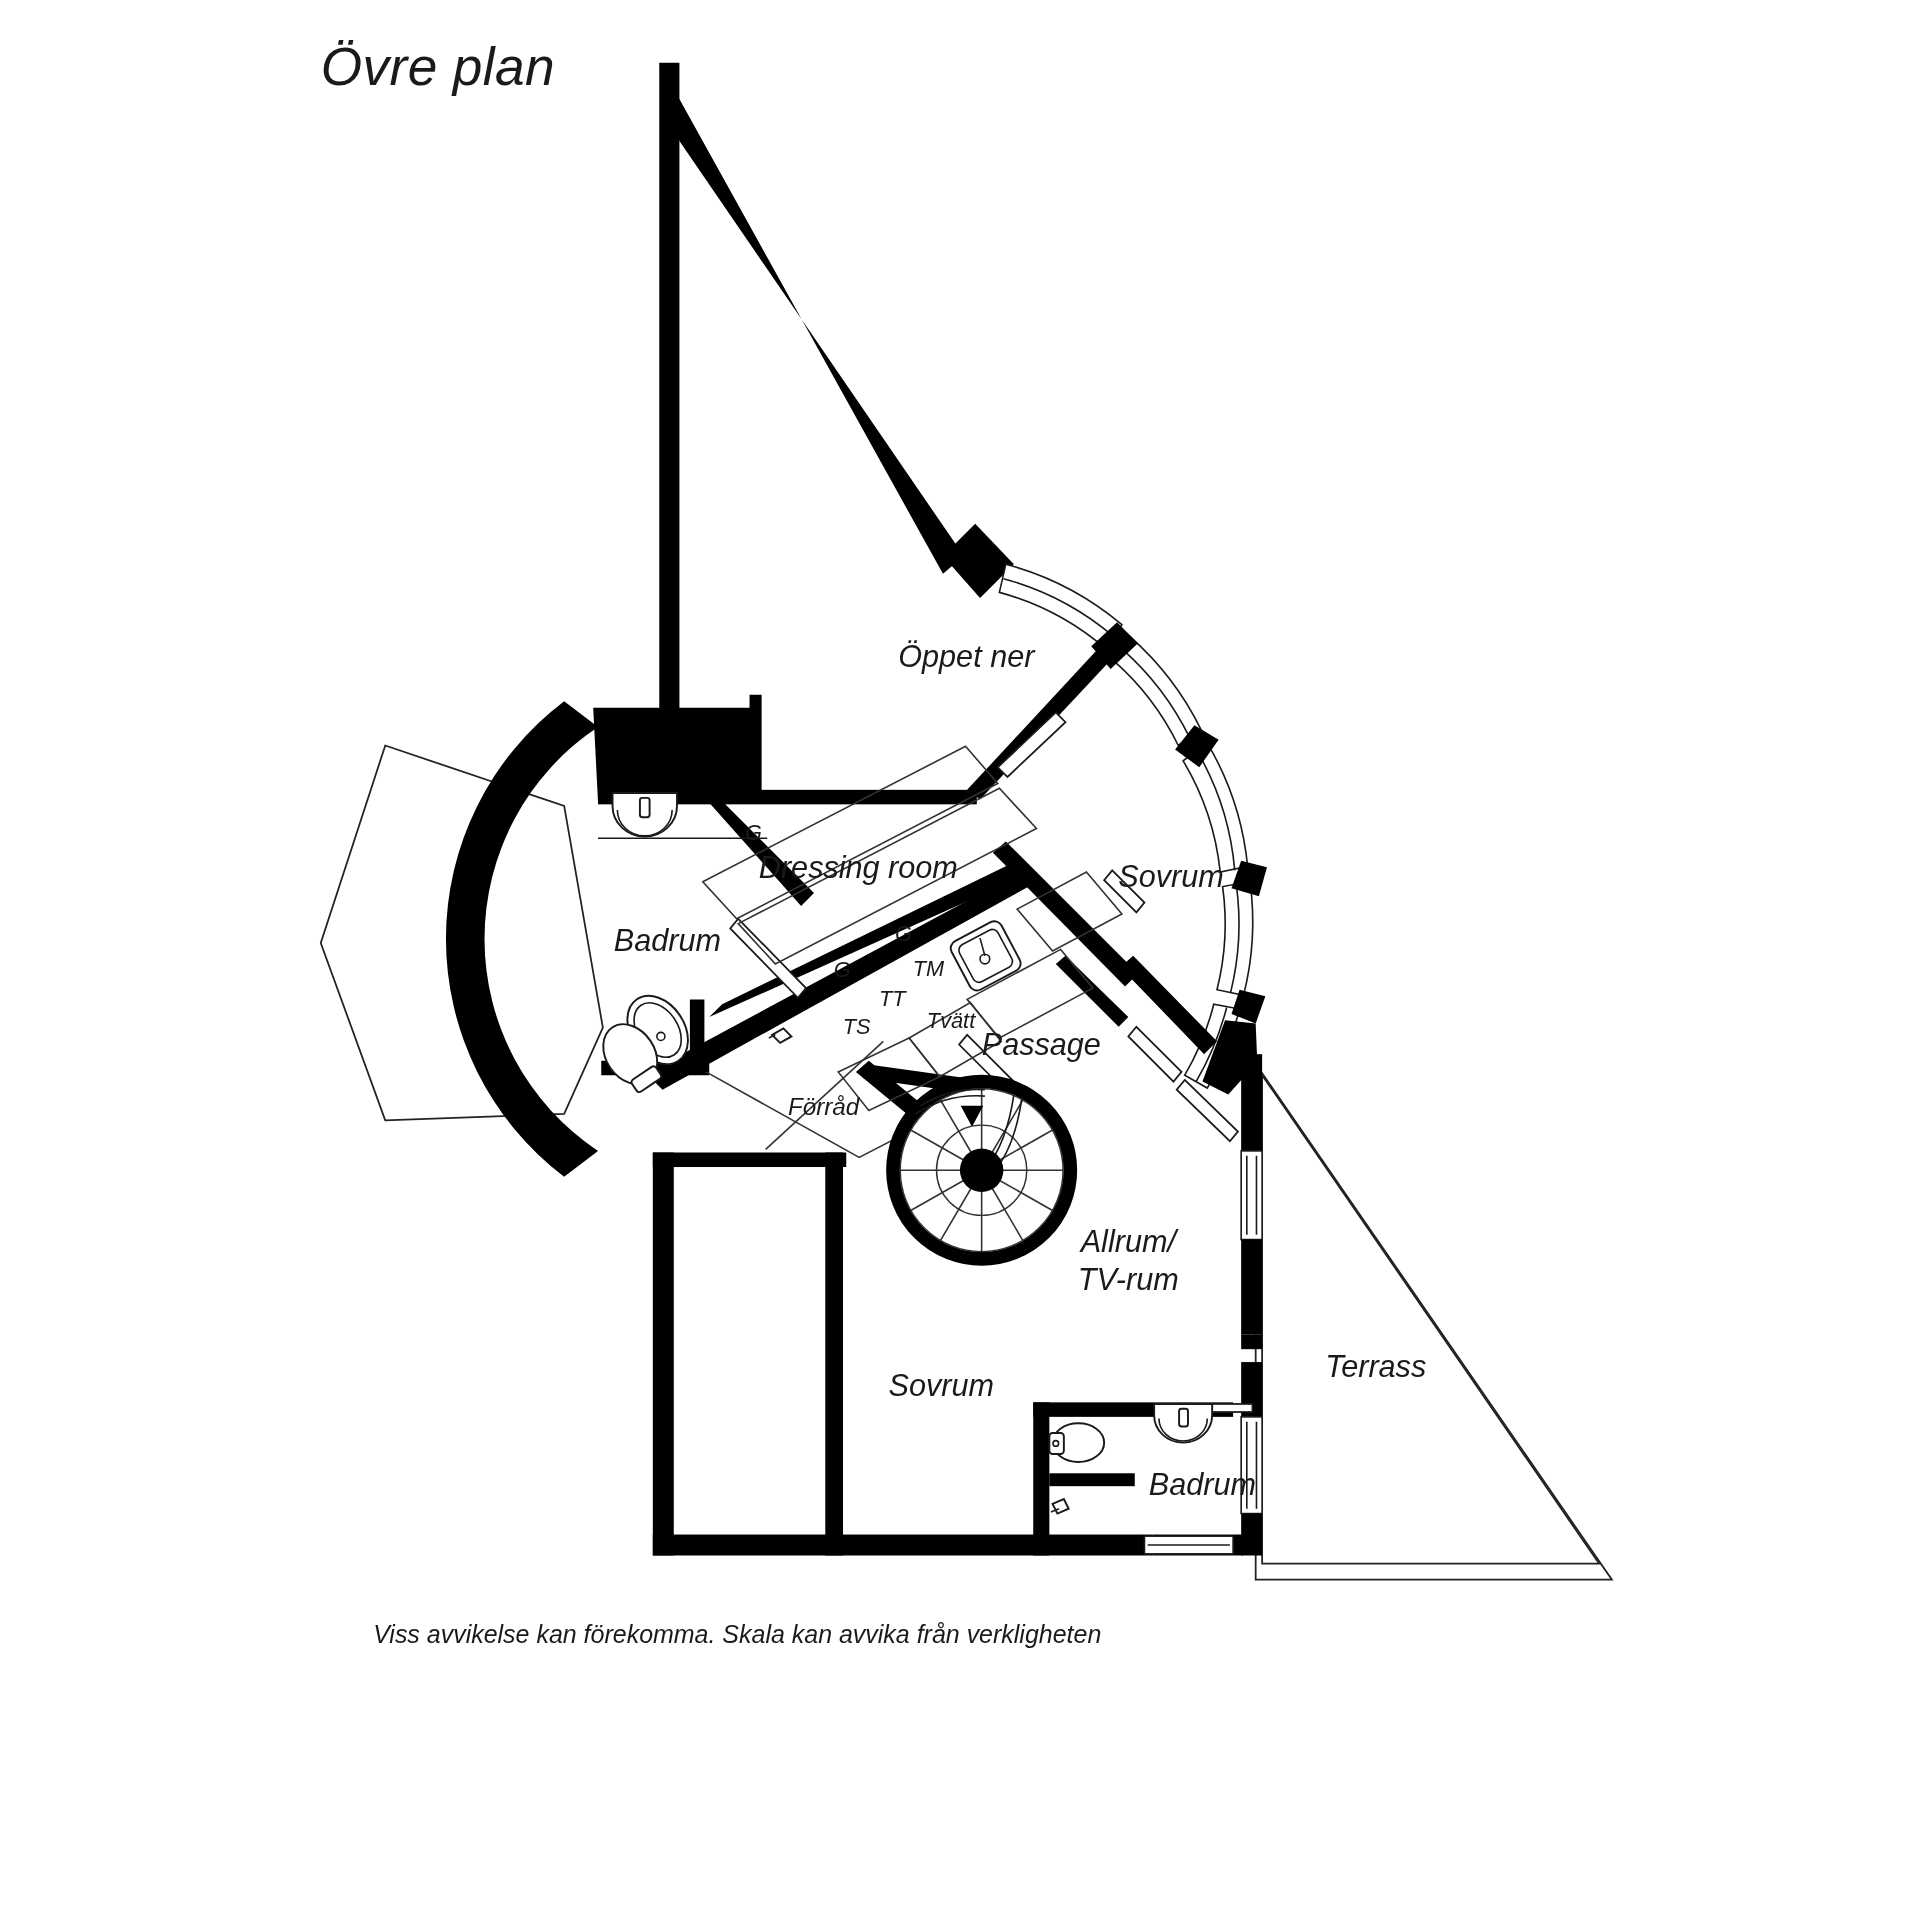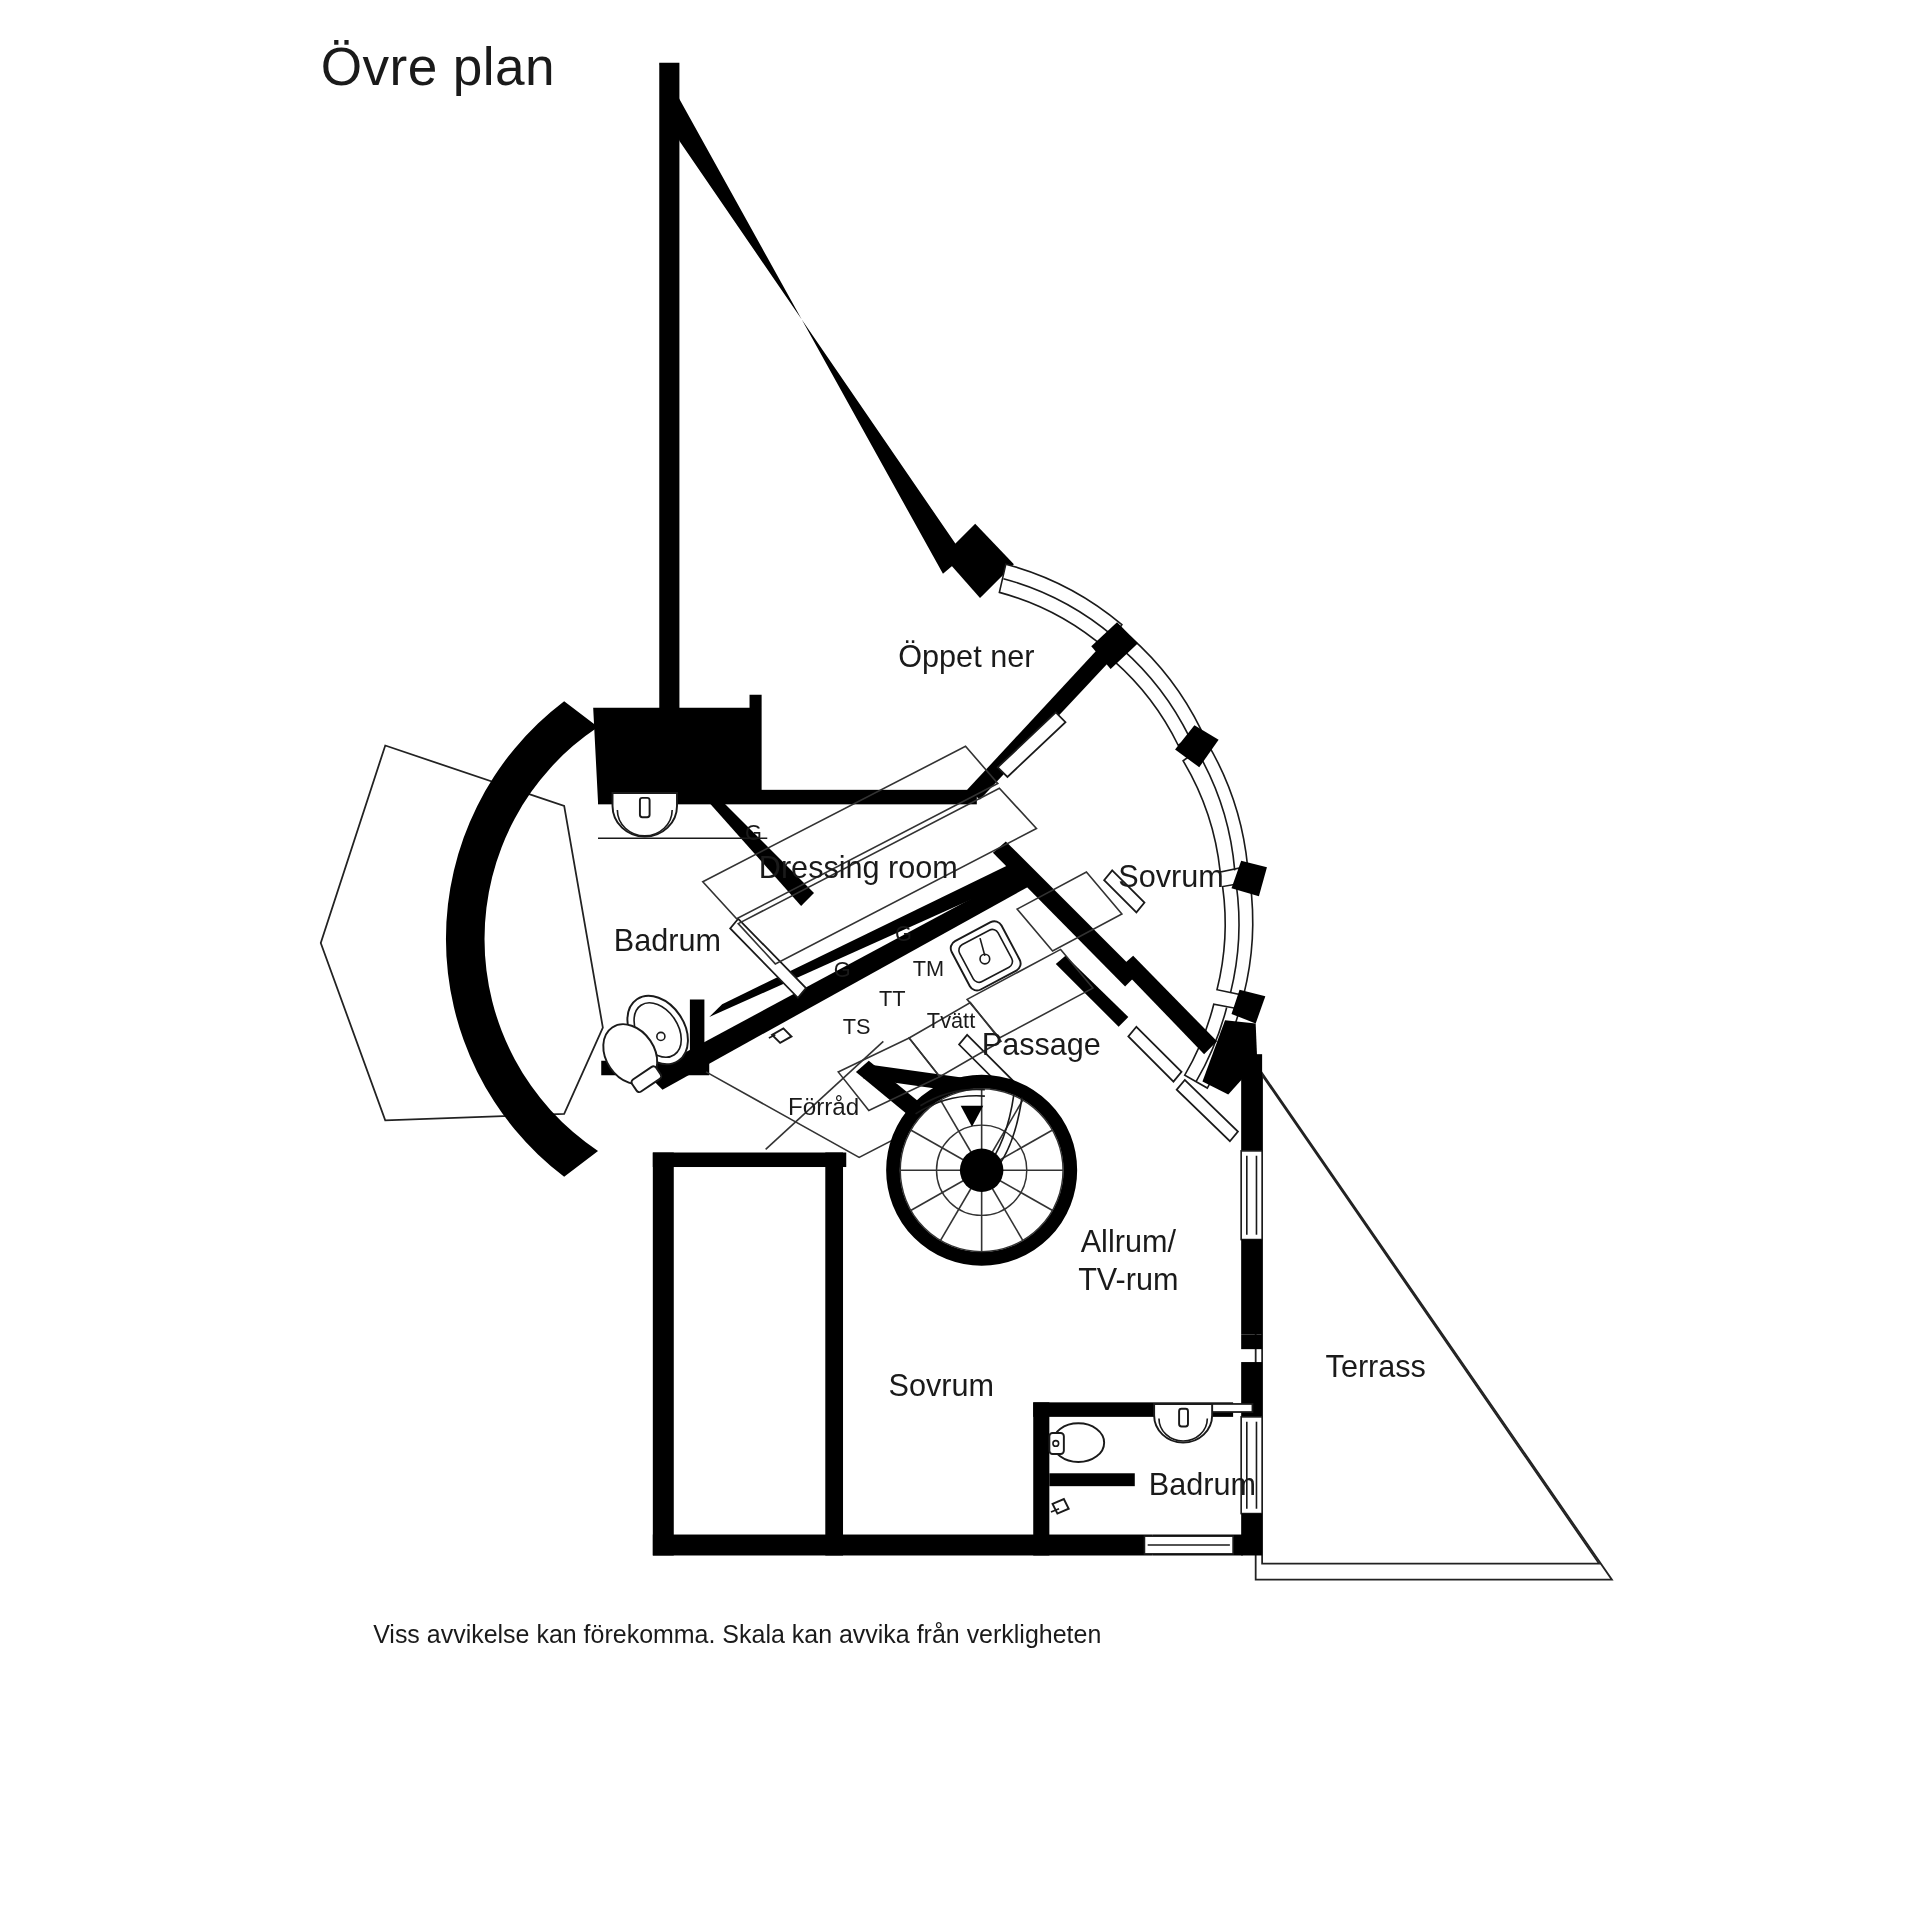--- a/index.html
+++ b/index.html
@@ -3,21 +3,21 @@
 <meta charset="utf-8">
 <style>
   html,body{margin:0;padding:0;background:#ffffff;}
   body{
     width:1923px;height:1923px;
     font-family:"Liberation Sans", sans-serif;
     color:#111111;
     position:relative;
     overflow:hidden;
   }
-  #plan-root{position:absolute;inset:0;}
+  #plan-root{position:absolute;inset:0;font-style:italic;}
   svg{display:block;}
   .ttl{
     font-size:66px;
     letter-spacing:0.5px;
     fill:#1a1a1a;
     font-family:"Liberation Sans", sans-serif;
   }
   .rm{
     font-size:38px;
     fill:#1a1a1a;

